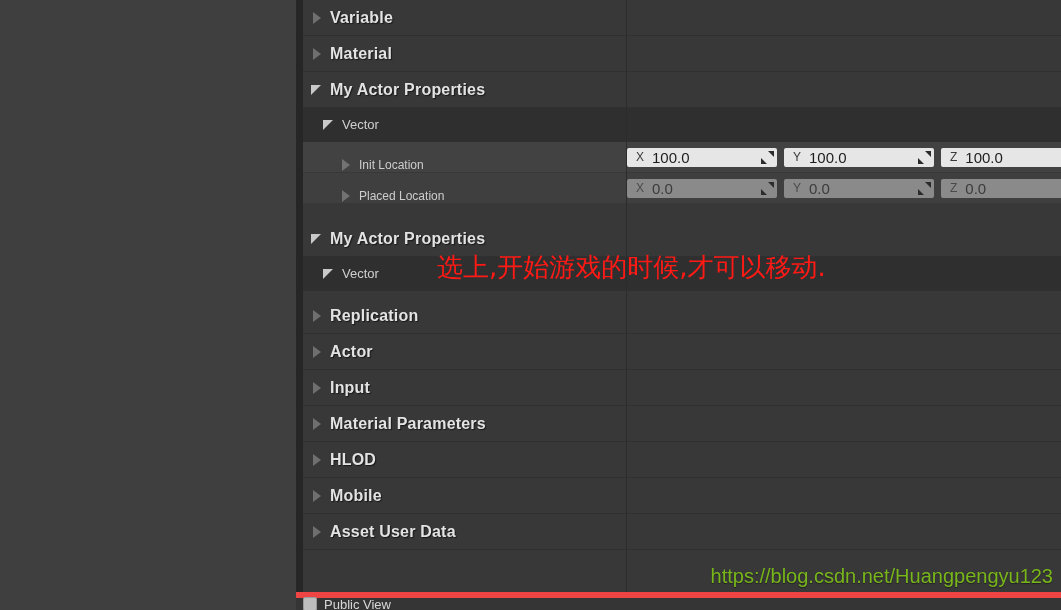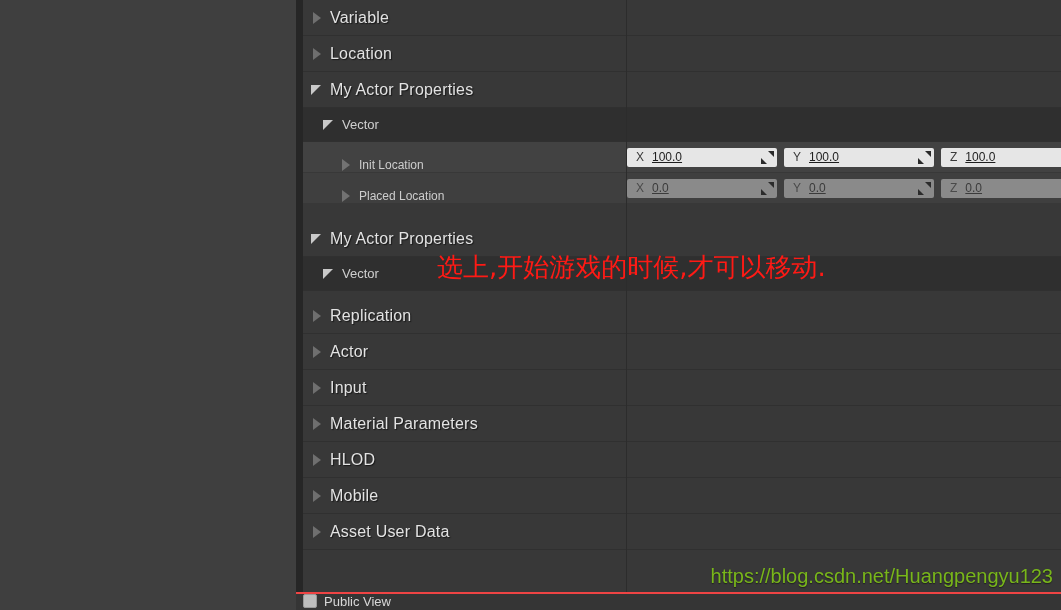--- a/index.html
+++ b/index.html
@@ -46,21 +46,21 @@
   .row{position:relative;width:100%;box-sizing:border-box;}
 
   
   .cat{
     height:36px;
     background:#383838;
     border-bottom:1px solid #303030;
     display:flex;align-items:center;
   }
   .cat .label{
-    font-size:16px;font-weight:normal;color:#e3e3e3;
+    font-size:16px;font-weight:bold;color:#e3e3e3;
     text-shadow:1px 1px 1px #181818;
     letter-spacing:.2px;
   }
 
   
   .sub{
     height:34px;
     background:#2f2f2f;
     border-bottom:1px solid #303030;
     display:flex;align-items:center;
@@ -130,21 +130,21 @@
     padding-left:9px;
     overflow:hidden;
     flex:0 0 auto;
   }
   .numfield.bright{background:#e6e6e6;}
   .numfield.dim{background:#8a8a8a;}
   .numfield .axis{
     font-size:12px;color:#3a3a3a;margin-right:8px;
   }
   .numfield.dim .axis{color:#4a4a4a;}
-  .numfield .num{font-size:12px;color:#1d1d1d;text-decoration:underline;}
+  .numfield .num{font-size:15px;color:#1d1d1d;}
   .numfield.dim .num{color:#3b3b3b;}
   .spin{
     position:absolute;right:3px;top:3px;width:13px;height:13px;
   }
   .spin::before{
     content:"";position:absolute;right:0;top:0;
     width:0;height:0;
     border-top:6px solid #2b2b2b;
     border-left:6px solid transparent;
   }
@@ -181,22 +181,22 @@
     font-size:20px;color:#84cc16;
     opacity:.85;
     z-index:40;
     text-shadow:0 1px 1px #1c1c1c;
   }
 
   
   .bottombar{
     position:absolute;left:296px;bottom:0;right:0;height:18px;
     background:#353535;
-    border-top:2px solid #ef4444;
-    display:flex;
+    border-top:6px solid #ef4444;
+    display:flex;align-items:center;
     padding-left:7px;
     box-sizing:border-box;
     z-index:45;
   }
   .bottombar .cb{
     width:14px;height:14px;background:#bdbdbd;border:1px solid #9a9a9a;
     border-radius:2px;box-sizing:border-box;margin-right:7px;
   }
   .bottombar .label{font-size:13px;color:#d8d8d8;}
 </style>
@@ -215,21 +215,21 @@
 
     <div class="rows">
 
       <div class="row cat indent0">
         <span class="tri tri-collapsed gap6"></span>
         <span class="label">Variable</span>
       </div>
 
       <div class="row cat indent0">
         <span class="tri tri-collapsed gap6"></span>
-        <span class="label">Location</span>
+        <span class="label">Material</span>
       </div>
 
       <div class="row cat indent0">
         <span class="tri tri-expanded gap6"></span>
         <span class="label">My Actor Properties</span>
       </div>
 
       <div class="row sub indent1">
         <span class="tri tri-expanded gap6"></span>
         <span class="label">Vector</span>

